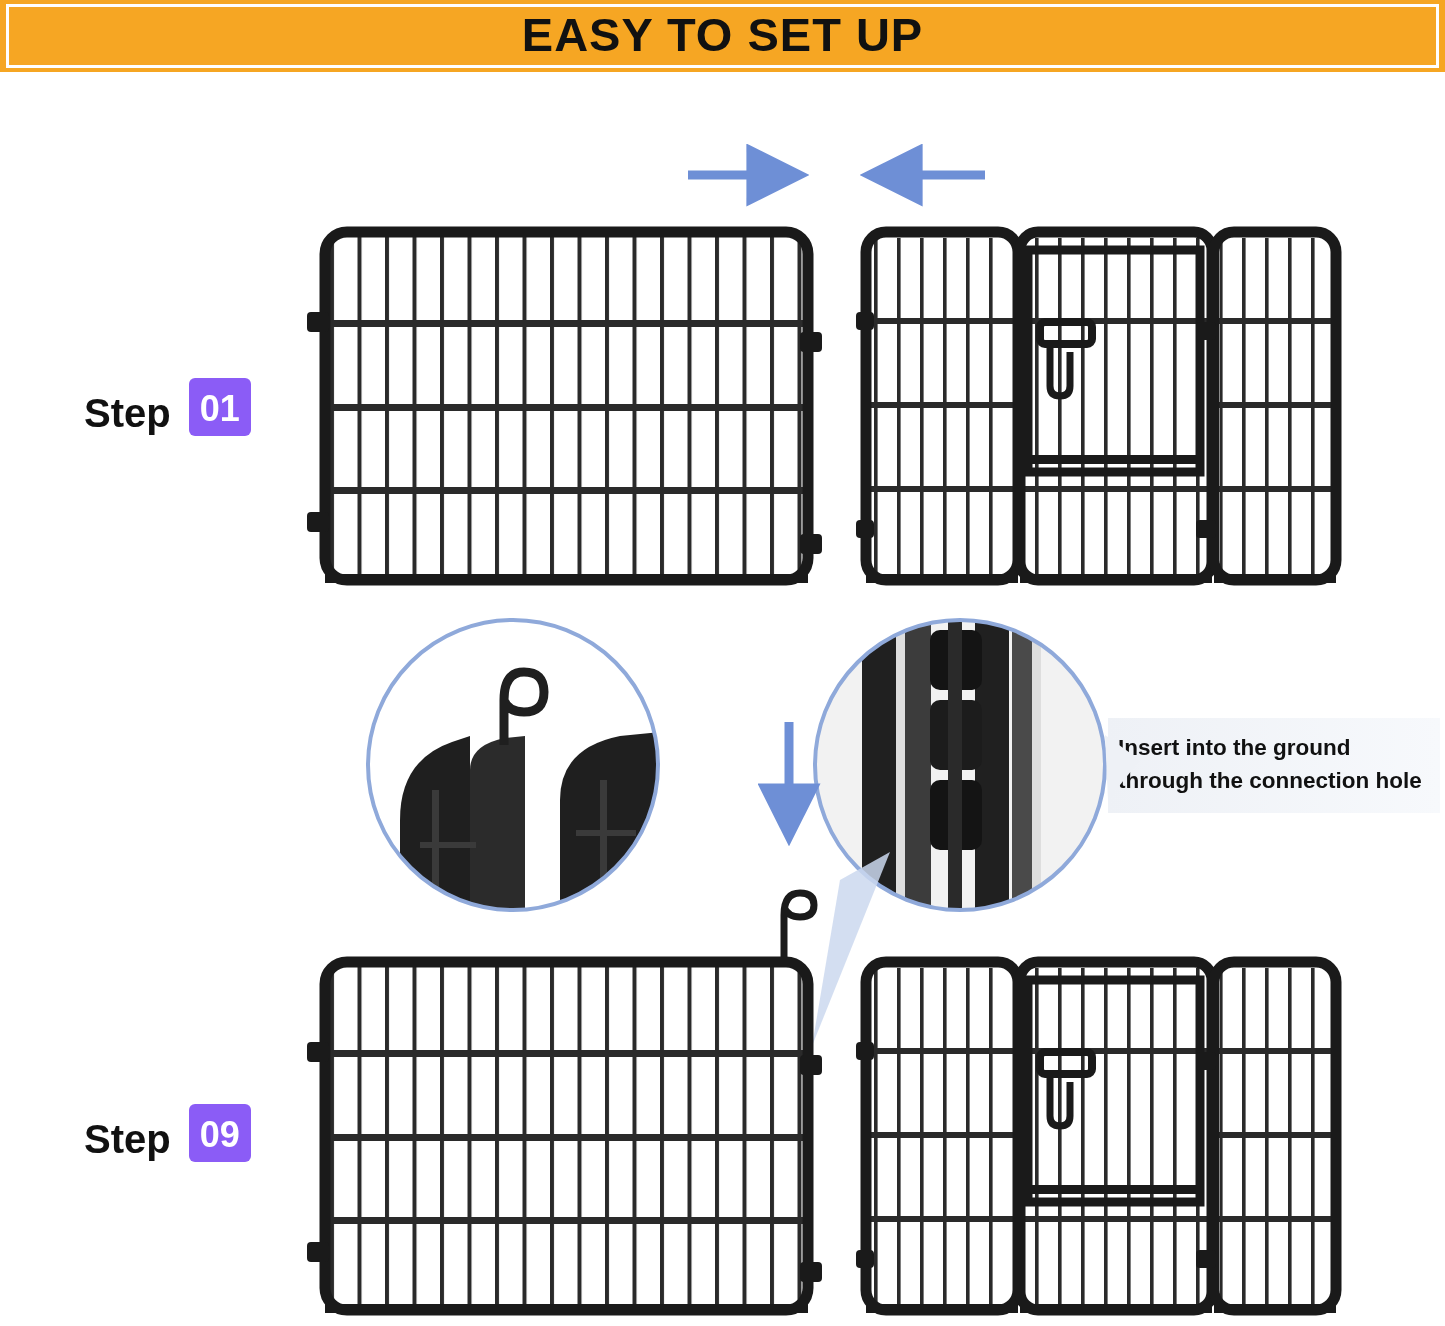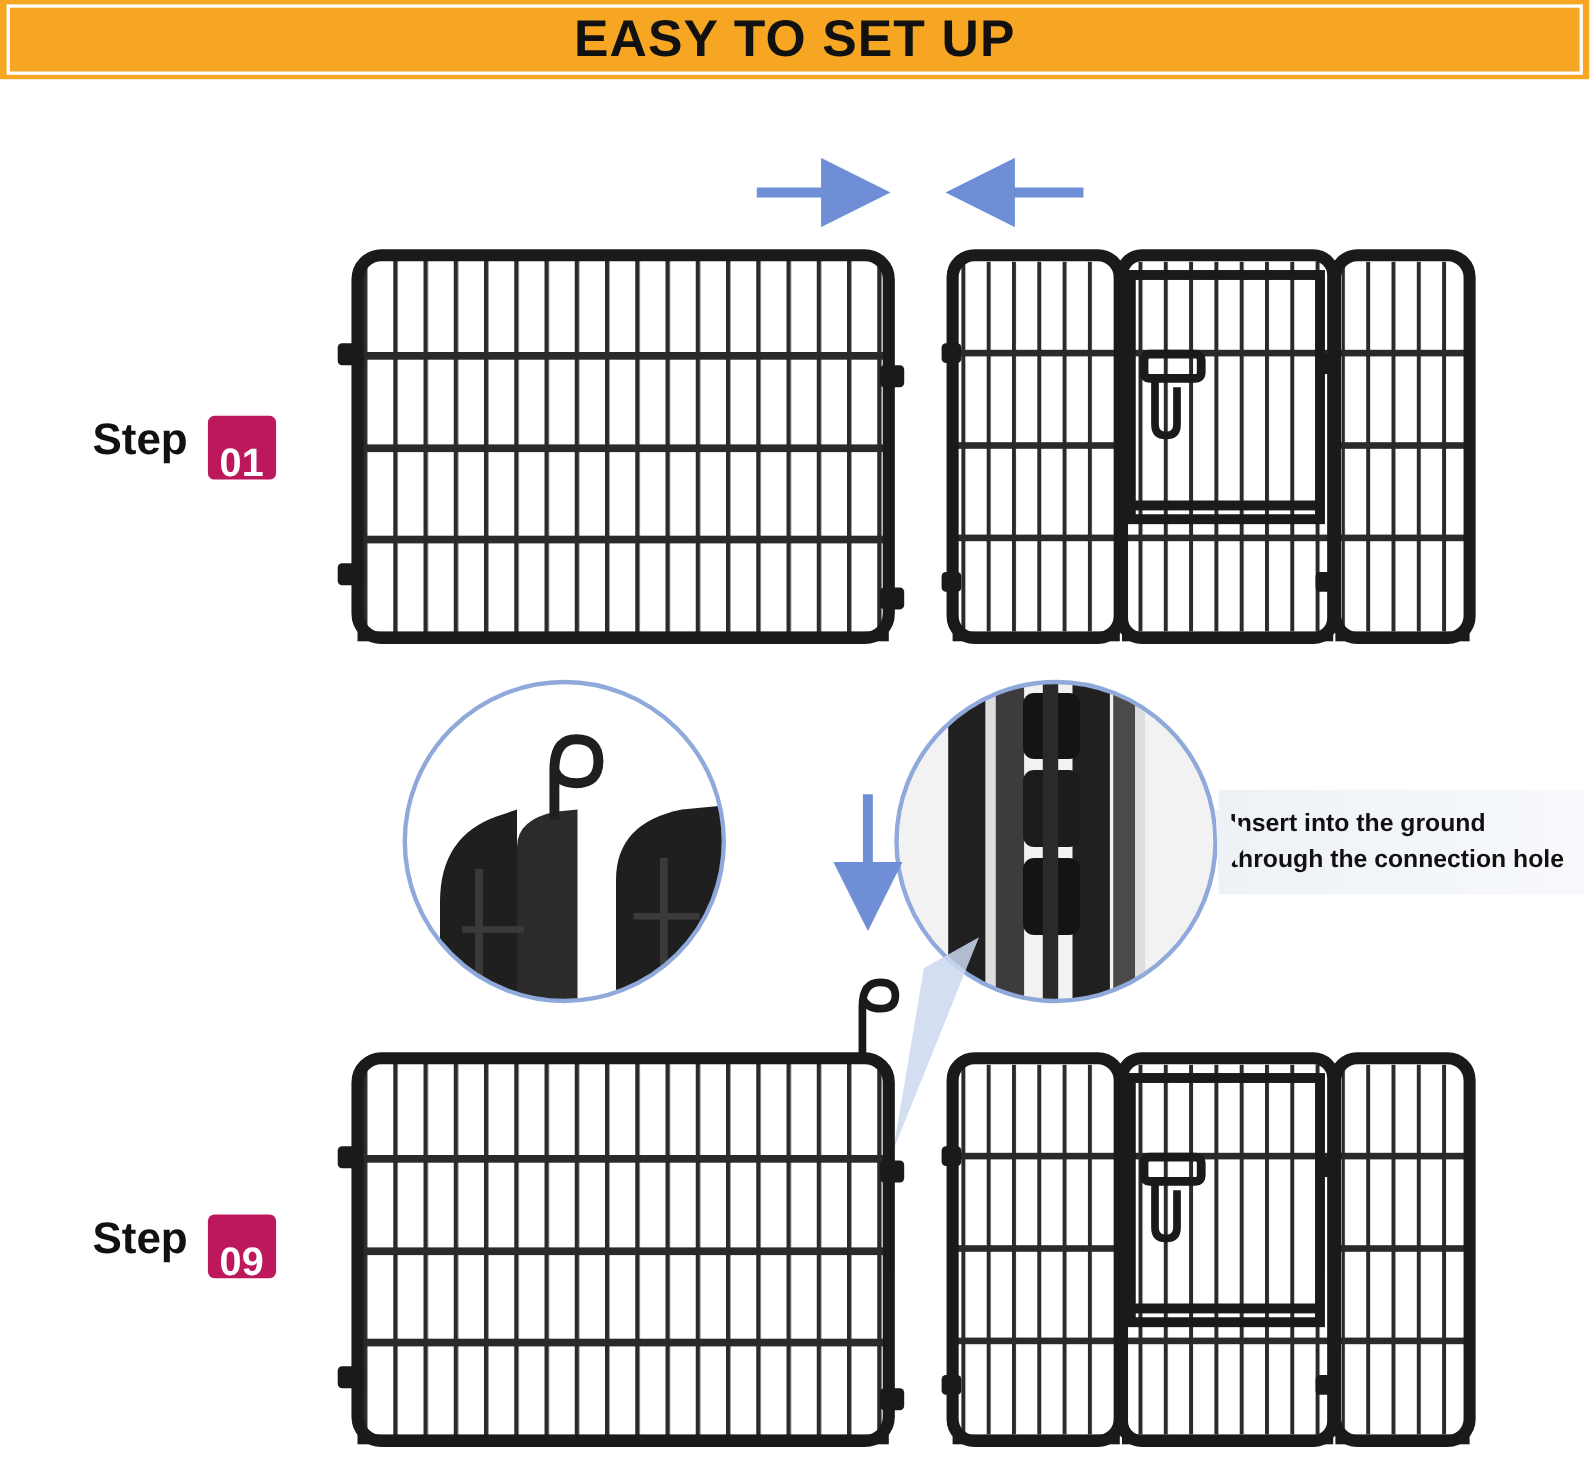--- a/index.html
+++ b/index.html
@@ -46,40 +46,40 @@
     font-weight: bold;
     letter-spacing: 1px;
     color: #111111;
     font-family: "Liberation Sans", sans-serif;
   }
 
   
   .step-label {
     position: absolute;
     display: flex;
-    align-items: flex-start;
+    align-items: flex-end;
     gap: 18px;
   }
   .step-label .step-word {
     font-size: 40px;
     font-weight: bold;
     color: #111111;
   }
   .step-label .step-num {
     display: inline-block;
     min-width: 62px;
     height: 58px;
     line-height: 62px;
     text-align: center;
-    background: #be185d;
+    background: #8b5cf6;
     color: #ffffff;
     font-size: 36px;
     font-weight: bold;
     border-radius: 6px;
-    padding: 12px 6px;
+    padding: 0 6px;
     box-sizing: border-box;
   }
   #step-01-label { left: 84px; top: 378px; }
   #step-02-label { left: 84px; top: 1104px; }
 
   
   #callout-text {
     position: absolute;
     left: 1108px;
     top: 718px;

